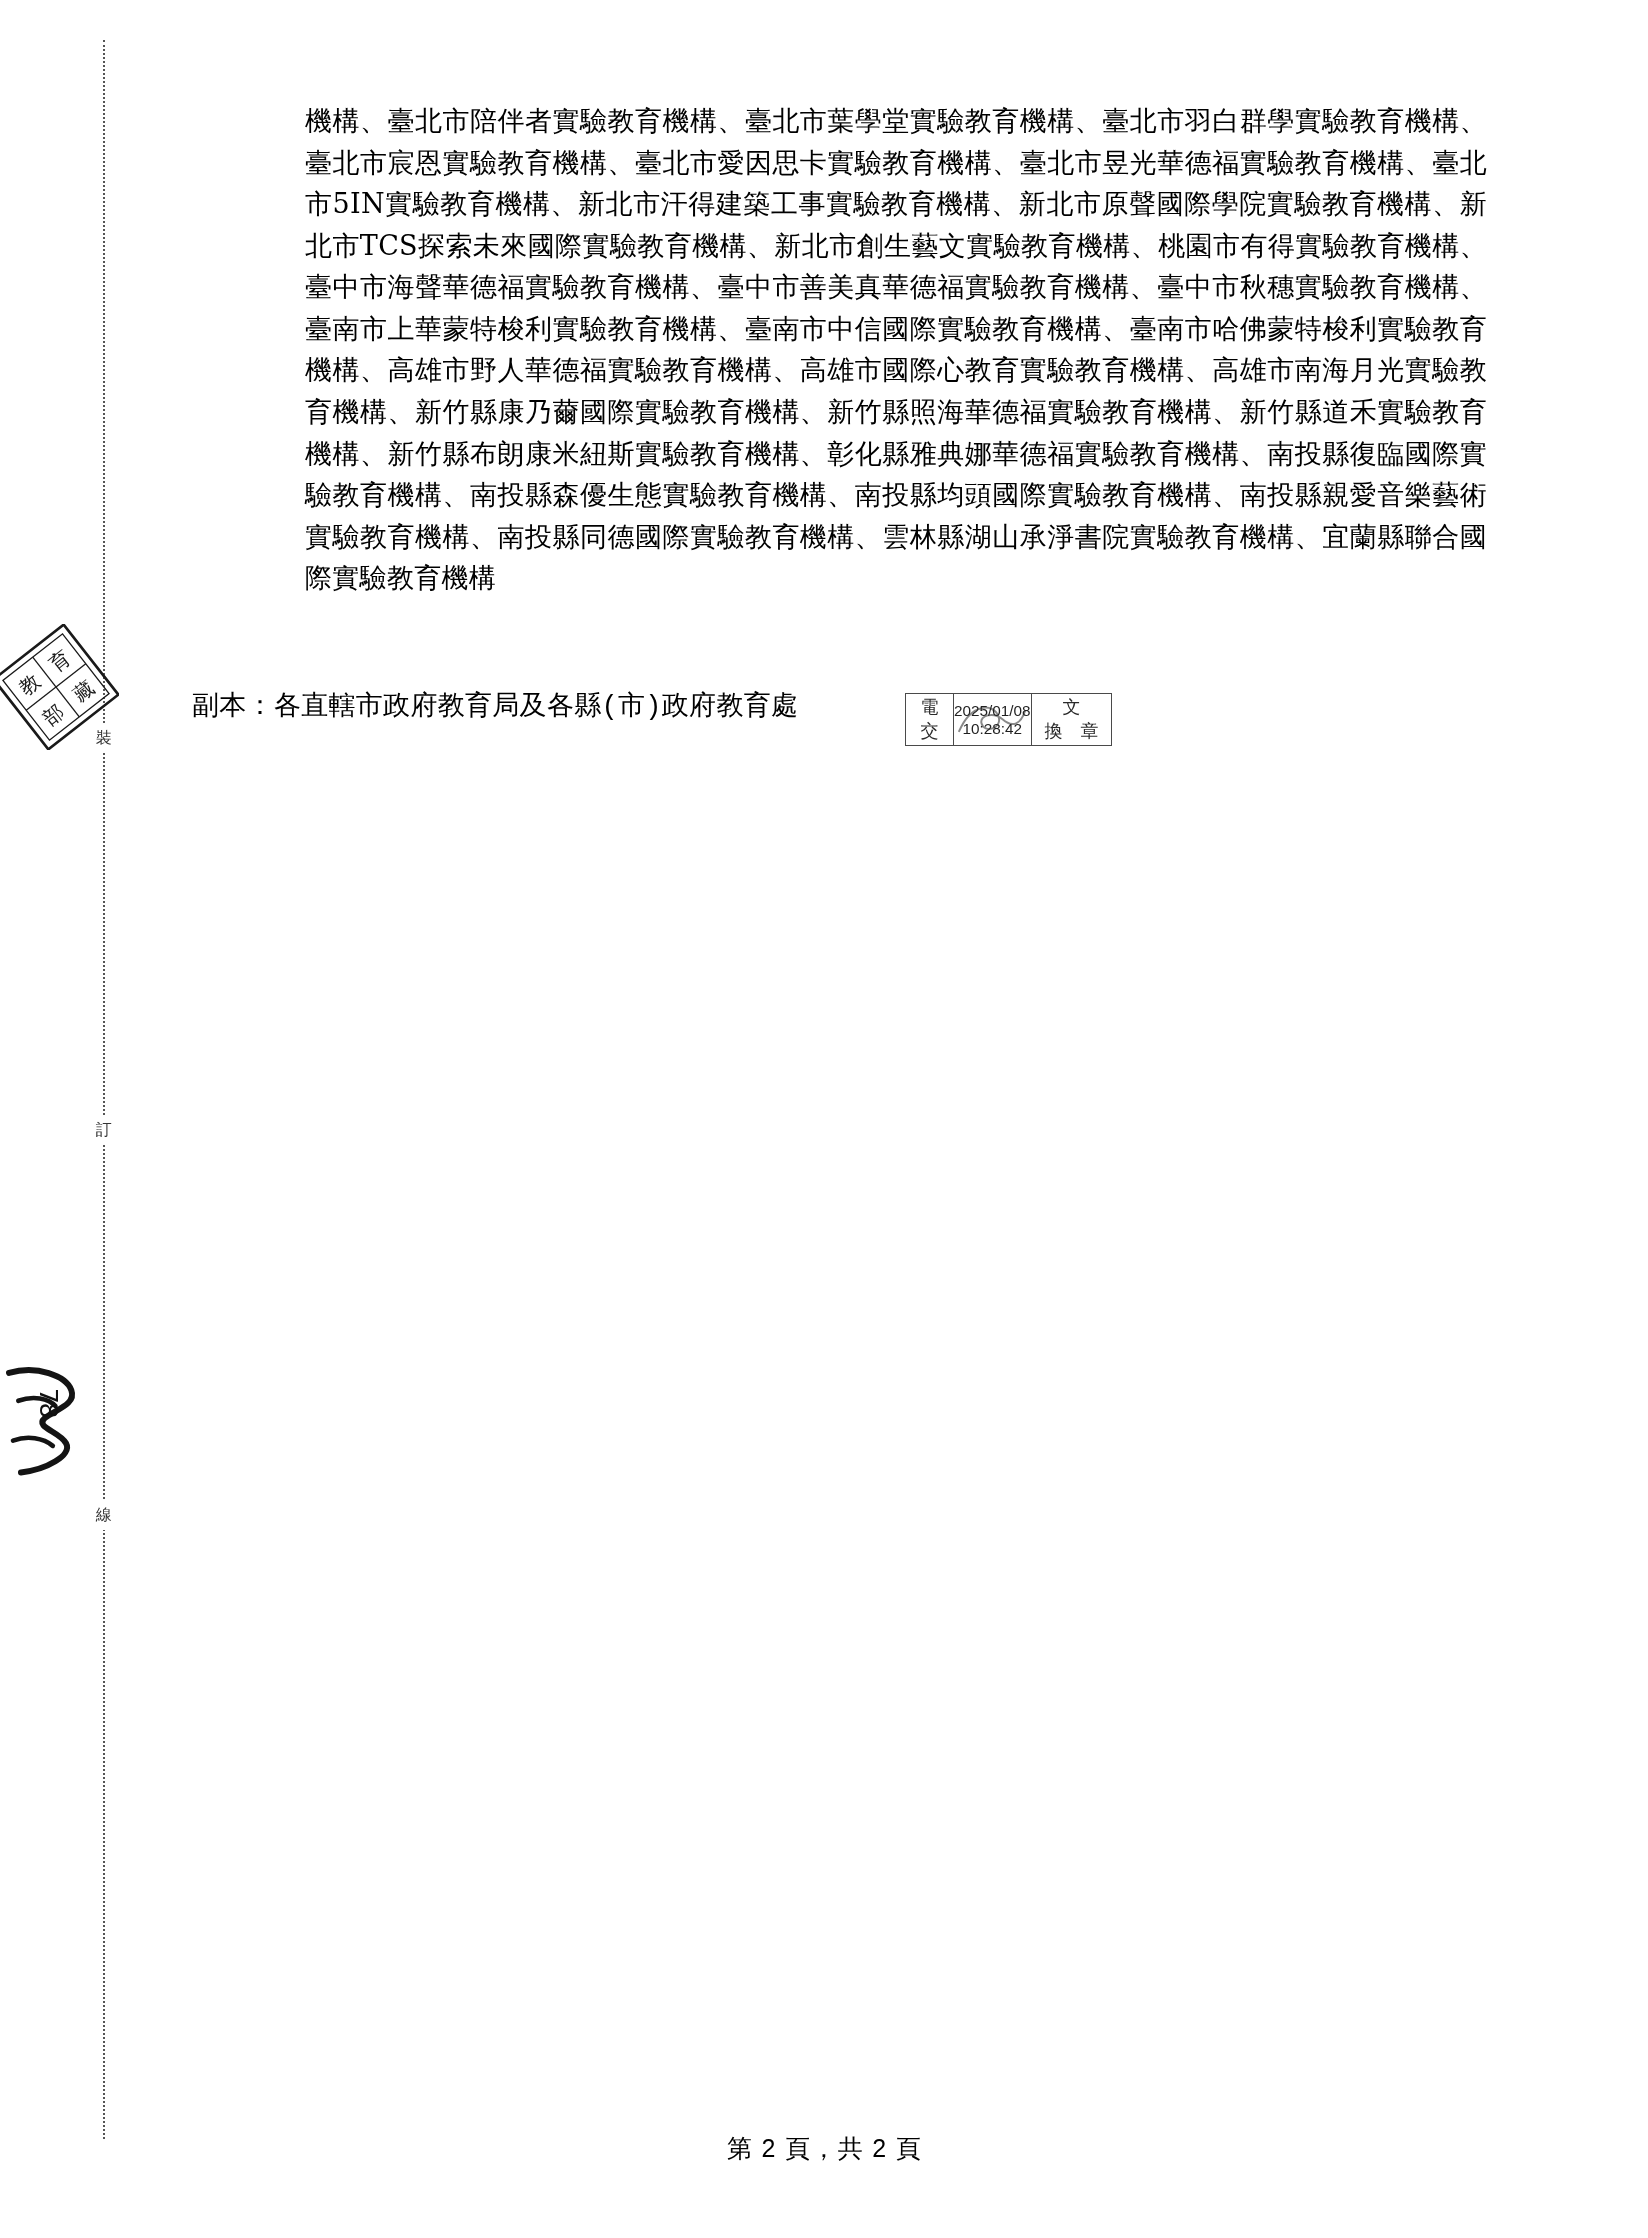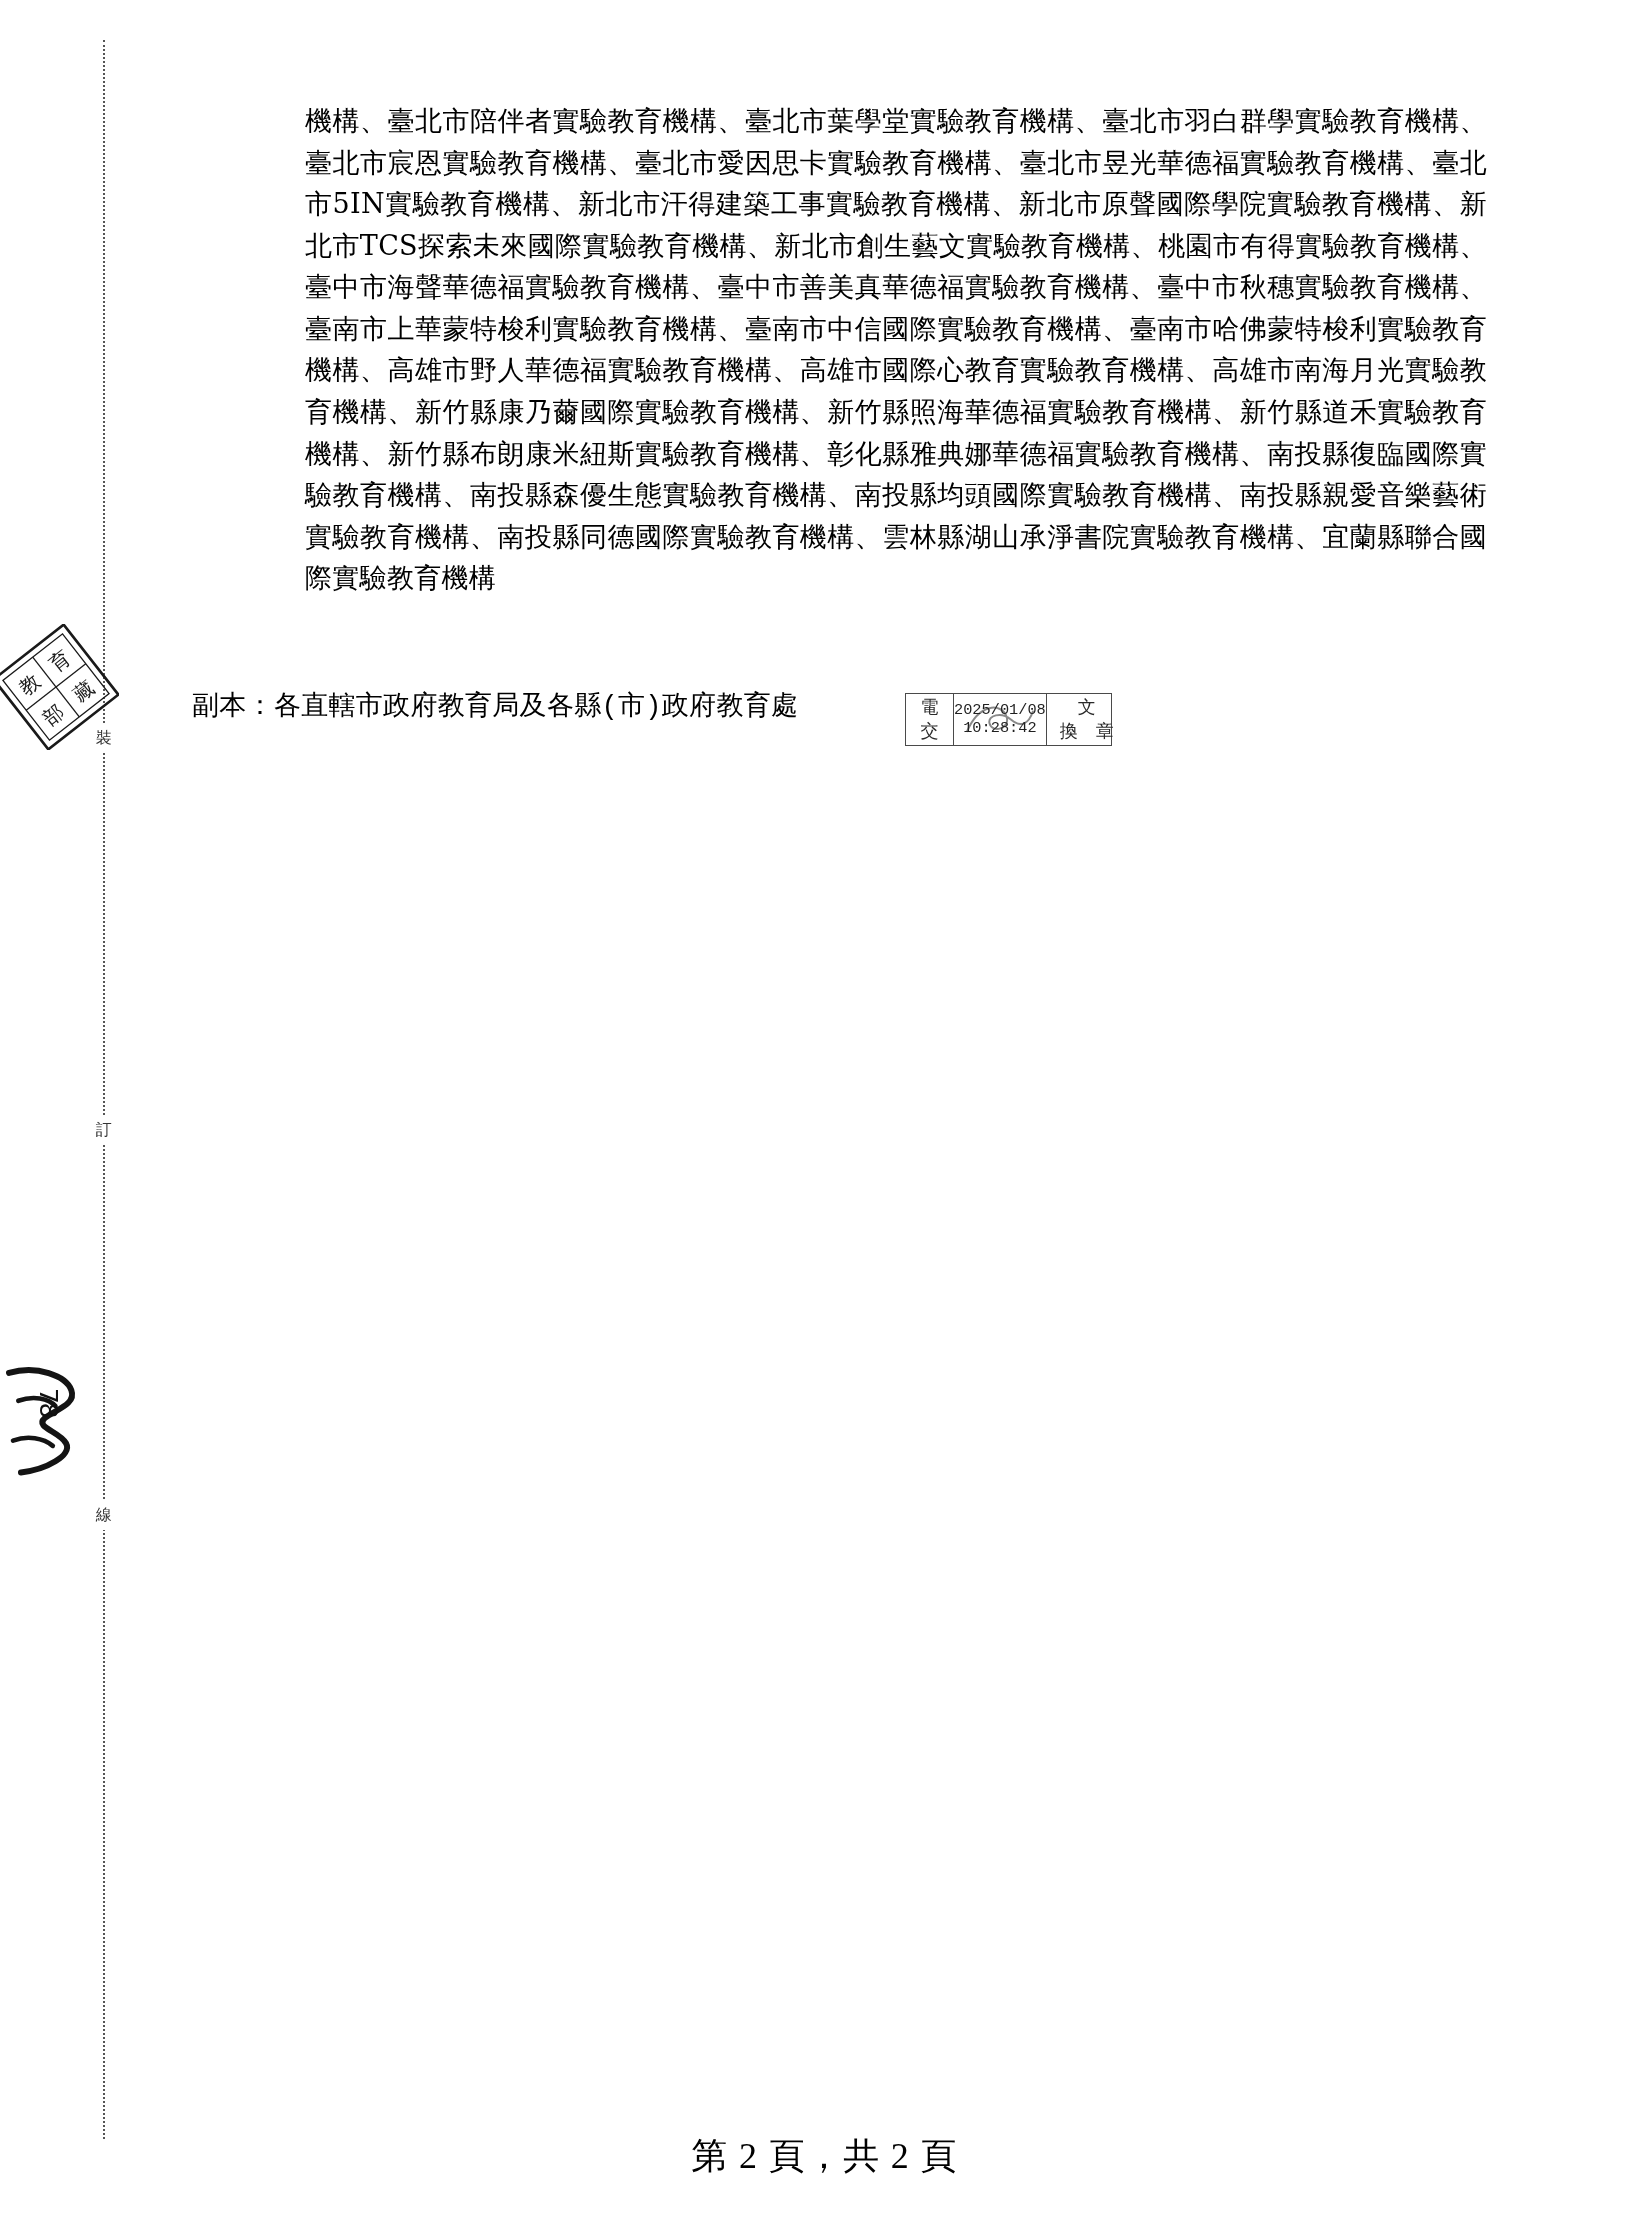--- a/index.html
+++ b/index.html
@@ -130,21 +130,21 @@
   .e-stamp .col.right { width: 72px; border-left: 1.3px solid #4a4a4a; }
   .e-stamp .mid {
     flex: 1 1 auto;
     position: relative;
     display: flex;
     flex-direction: column;
     justify-content: center;
     align-items: center;
   }
   .e-stamp .datetime {
-    font-family: Liberation Mono, monospace;
+    font-family: Liberation Sans, sans-serif;
     font-size: 15.3px;
     line-height: 1.15;
     color: #1f1f1f;
     text-align: center;
     letter-spacing: 0px;
   }
   .e-stamp .swirl {
     position: absolute;
     left: 50%;
     top: 50%;
@@ -157,23 +157,23 @@
     justify-content: space-around;
   }
 
   
   .footer {
     position: absolute;
     left: 0;
     top: 2132px;
     width: 1649px;
     text-align: center;
-    font-size: 36px;
+    font-size: 25px;
     letter-spacing: 1.3px;
-    font-family: Liberation Serif, serif;
+    font-family: Liberation Sans, sans-serif;
   }
 </style>
 </head>
 <body>
 
 <div class="left-dotted"></div>
 
 <div class="seal seal-top">
   <svg width="126" height="126" viewBox="0 0 190 190">
     <g transform="rotate(-38 95 95)">

